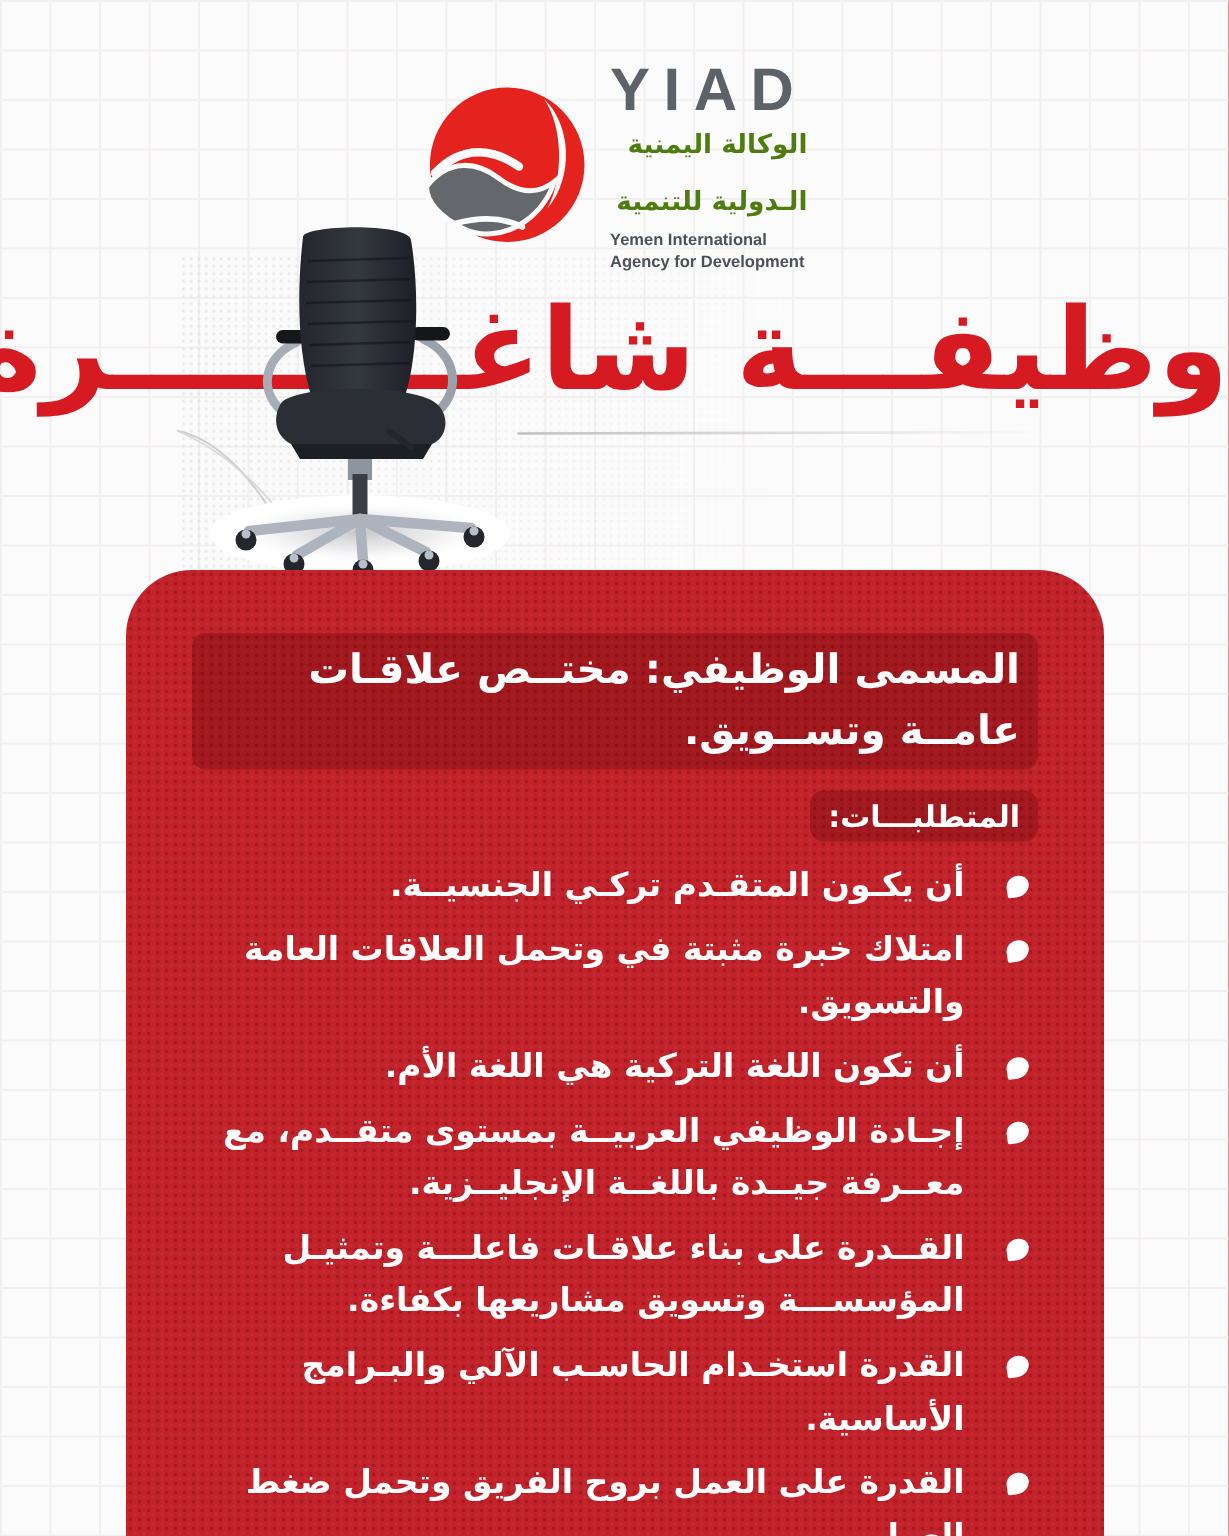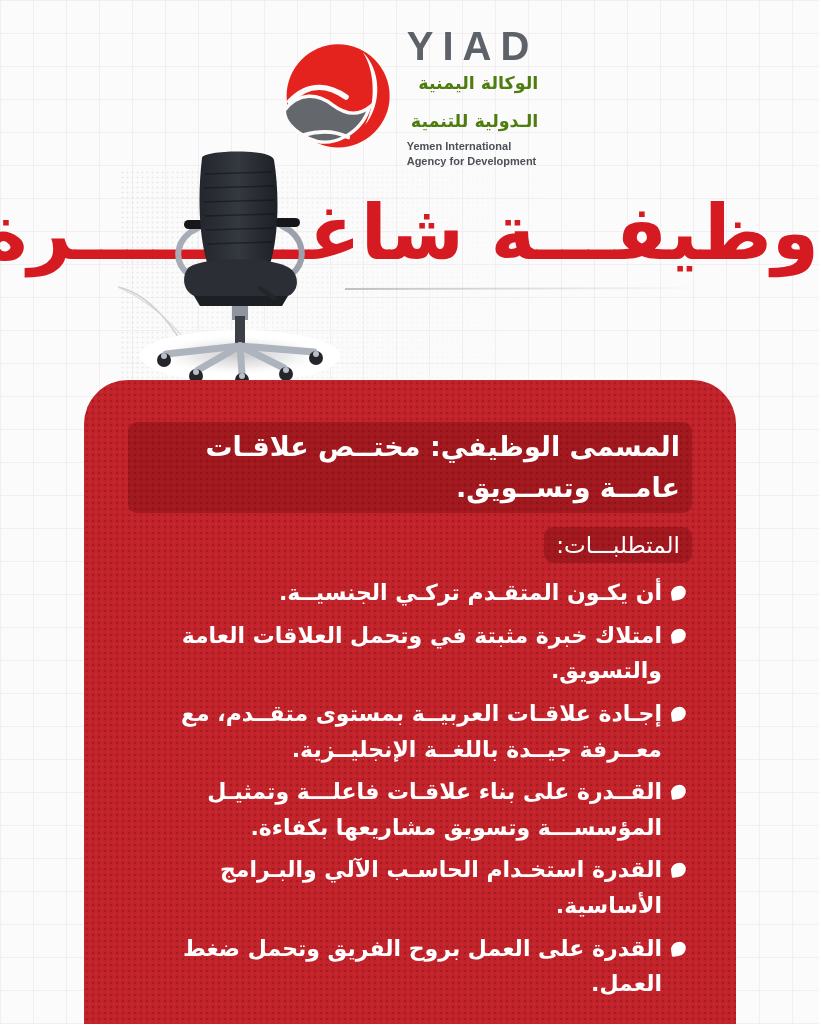--- a/index.html
+++ b/index.html
@@ -7,21 +7,21 @@
     width:819px;height:1024px;position:relative;overflow:hidden;
     font-family:"DejaVu Sans",sans-serif;
     background-color:#fcfbfb;
     background-image:
       linear-gradient(#f1eff1 1px, transparent 1px),
       linear-gradient(90deg, #f1eff1 1px, transparent 1px);
     background-size:33px 33px;
   }
   
   .logo{
-    position:absolute;top:26px;left:0;right:0;
+    position:absolute;top:40px;left:0;right:0;
     display:flex;justify-content:center;align-items:center;gap:14px;
   }
   .logo-mark{width:112px;height:112px;flex:0 0 auto;}
   .logo-text{display:flex;flex-direction:column;line-height:1;}
   .logo-wordmark{
     font-family:"Liberation Sans",sans-serif;
     font-size:40px;font-weight:600;letter-spacing:9px;color:#5d6268;
   }
   .logo-ar{direction:rtl;color:#4d7c0f;font-weight:bold;font-size:17.5px;line-height:1.25;margin-top:7px;}
   .logo-en{font-family:"Liberation Sans",sans-serif;font-size:11px;font-weight:700;color:#4c5157;line-height:1.3;margin-top:6px;}
@@ -57,24 +57,24 @@
     color:#fff;
     display:flex;flex-direction:column;
   }
   .chip{
     background:rgba(80,0,5,0.28);
     border-radius:9px;
     padding:5px 12px;
     display:inline-block;
   }
   .job-title-row{align-self:flex-start;font-size:27px;font-weight:bold;line-height:1.5;}
-  .req-row{align-self:flex-start;margin-top:14px;font-size:23px;font-weight:normal;}
+  .req-row{align-self:flex-start;margin-top:14px;font-size:20px;font-weight:bold;}
   .req-list{list-style:none;margin:12px 0 0 0;padding:0 6px 0 0;}
   .req-list li{
-    display:flex;align-items:flex-start;gap:9px;
+    display:flex;align-items:flex-start;gap:28px;
     font-size:22px;font-weight:bold;line-height:1.62;
     margin-bottom:7px;
   }
   .bullet{
     flex:0 0 auto;width:15px;height:14px;margin-top:11px;
     background:#fff;
     border-radius:55% 45% 62% 10%;
     transform:rotate(-8deg);
   }
 </style>
@@ -187,21 +187,25 @@
     <li>
         <span class="bullet"></span>
         <span>أن يكـون المتقـدم تركـي الجنسيــة.</span>
       </li>
     <li>
         <span class="bullet"></span>
         <span>امتلاك خبرة مثبتة في وتحمل العلاقات العامة والتسويق.</span>
       </li>
     <li>
         <span class="bullet"></span>
-        <span>إجـادة علاقـات العربيــة بمستوى متقــدم، مع معــرفة جيــدة باللغــة الإنجليــزية.</span>
+        <span>أن تكون اللغة التركية هي اللغة الأم.</span>
+      </li>
+    <li>
+        <span class="bullet"></span>
+        <span>إجـادة الوظيفي العربيــة بمستوى متقــدم، مع معــرفة جيــدة باللغــة الإنجليــزية.</span>
       </li>
     <li>
         <span class="bullet"></span>
         <span>القــدرة على بناء علاقـات فاعلـــة وتمثيـل المؤسســـة وتسويق مشاريعها بكفاءة.</span>
       </li>
     <li>
         <span class="bullet"></span>
         <span>القدرة استخـدام الحاسـب الآلي والبـرامج الأساسية.</span>
       </li>
     <li>

